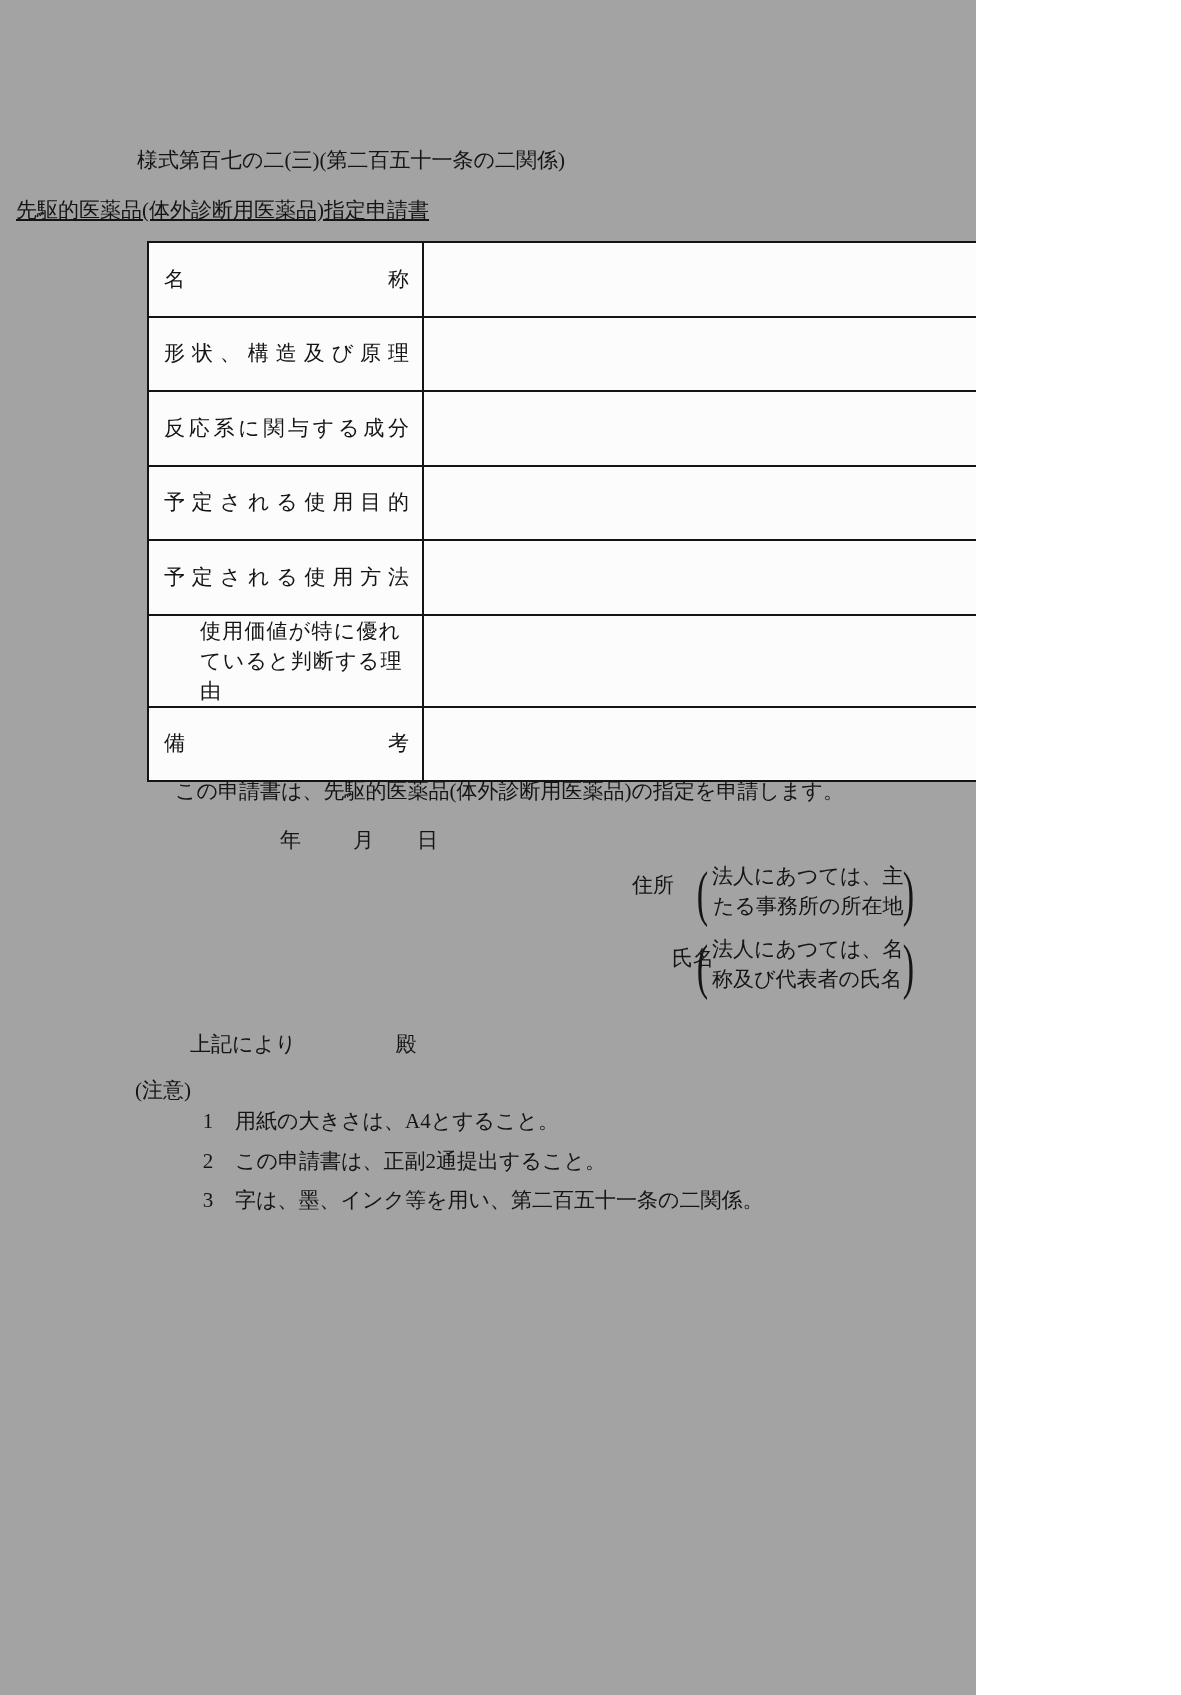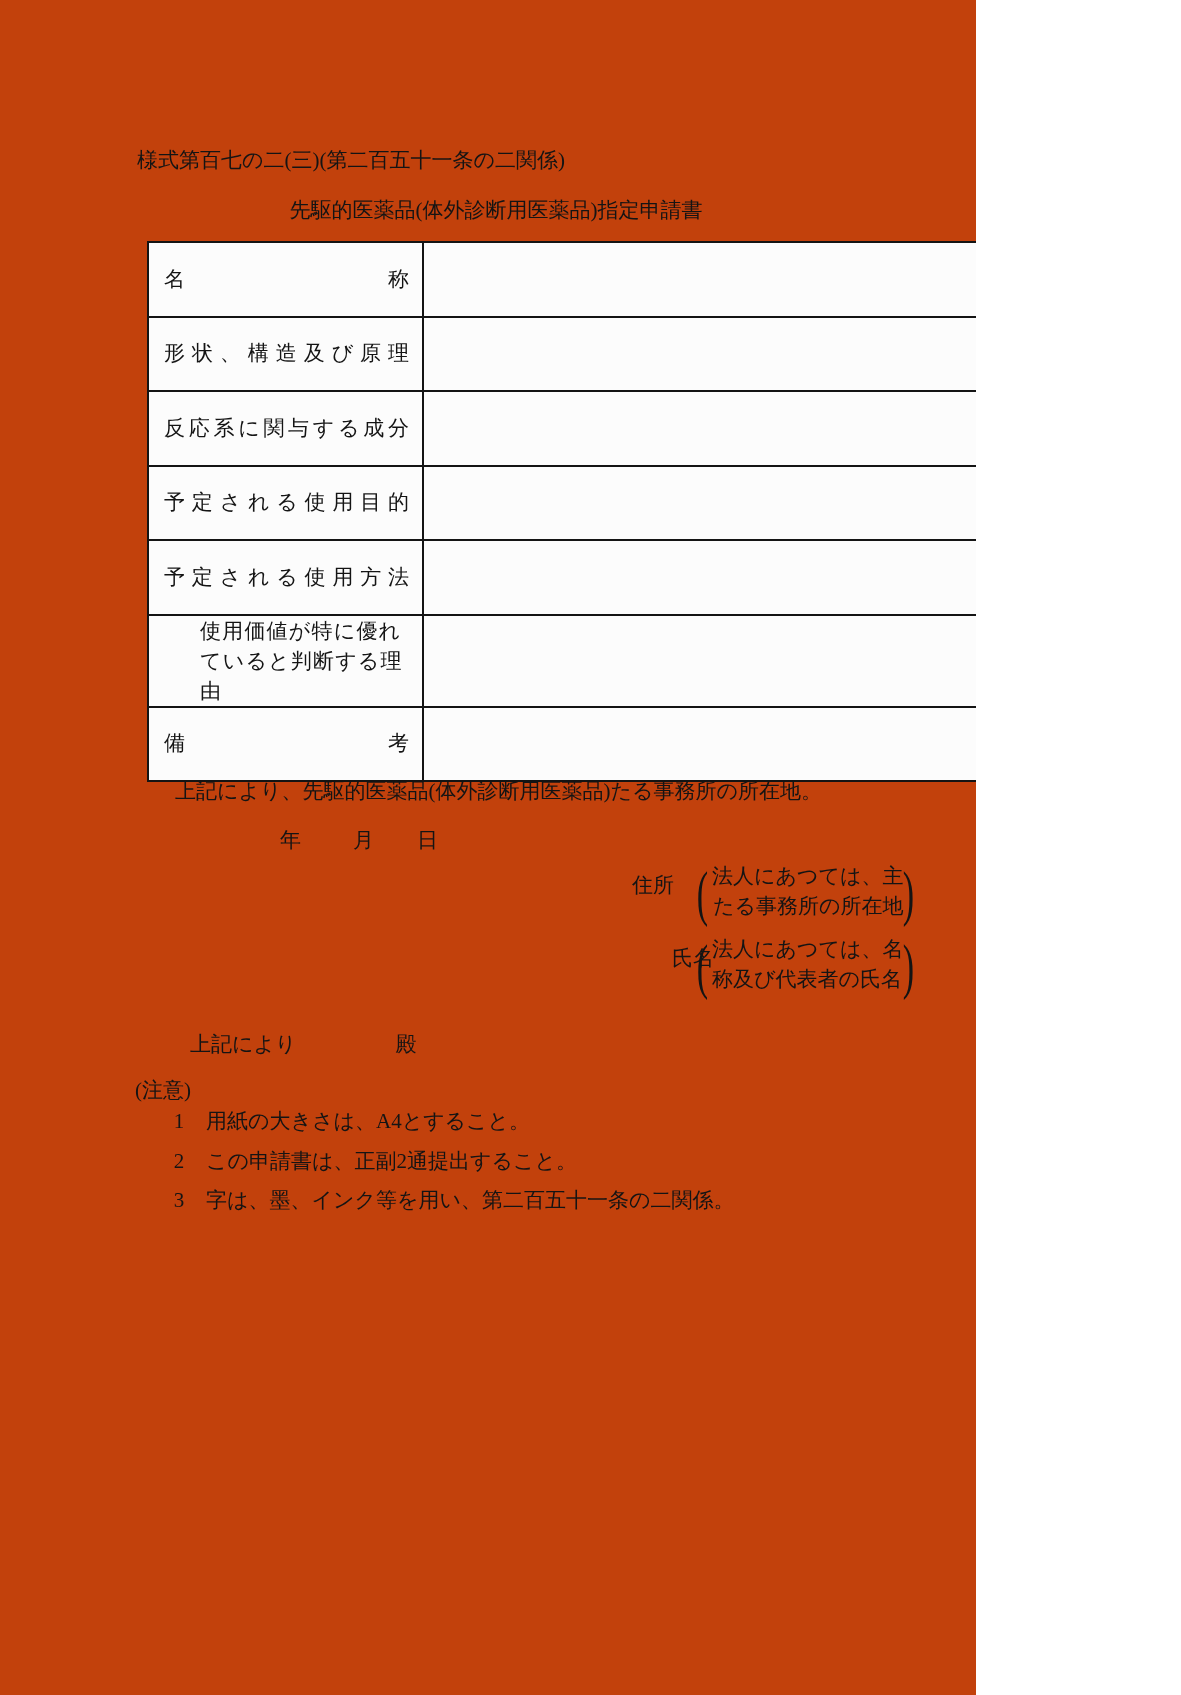--- a/index.html
+++ b/index.html
@@ -1,31 +1,31 @@
 <!DOCTYPE html>
 <html><head>
 <meta charset="utf-8">
 <style>
   * { margin: 0; padding: 0; box-sizing: border-box; }
   html, body { background: #ffffff; }
   .page {
     position: relative;
     width: 976px;
     height: 1695px;
-    background: #c2410c;
+    background: #a3a3a3;
     color: #141414;
     font-family: "Liberation Serif", "DejaVu Serif", serif;
     font-size: 21px;
     line-height: 1.3;
     overflow: hidden;
   }
   .abs { position: absolute; }
 
   .form-number { left: 137px; top: 147px; white-space: nowrap; }
-  .form-title  { left: 16px; right: 0; top: 197px; text-align: center; white-space: nowrap; }
+  .form-title  { left: 16px; right: 0; top: 197px; white-space: nowrap; text-decoration: underline; }
 
   .form-table {
     left: 147px; top: 241px;
     width: 886px;
     border-collapse: collapse;
     table-layout: fixed;
   }
   .col-label { width: 275px; }
   .form-table th, .form-table td {
     border: 2px solid #141414;
@@ -59,21 +59,21 @@
   }
   .addr-open  { left: 692px; top: 860px; }
   .addr-close { left: 898px; top: 860px; }
   .name-open  { left: 692px; top: 933px; }
   .name-close { left: 898px; top: 933px; }
 
   .minister-line { left: 190px; top: 1031px; white-space: nowrap; }
   .honorific { margin-left: 99px; }
 
   .notes-heading { left: 135px; top: 1077px; }
-  .note { white-space: nowrap; }
+  .note { white-space: nowrap; margin-left: 29px; }
   .note-1 { left: 172px; top: 1108px; }
   .note-2 { left: 172px; top: 1148px; }
   .note-3 { left: 172px; top: 1187px; }
   .note-num { display: inline-block; width: 14px; text-align: center; }
   .note-text { margin-left: 20px; }
 </style>
 </head>
 <body>
 
 <div class="page">
@@ -172,21 +172,21 @@
           <div class="justify-chars">
               <span>備</span>
               <span>考</span>
             </div>
         </th>
         <td></td>
       </tr>
     </tbody>
   </table>
 
-  <div class="abs statement">上記により、先駆的医薬品(体外診断用医薬品)たる事務所の所在地。</div>
+  <div class="abs statement">この申請書は、先駆的医薬品(体外診断用医薬品)の指定を申請します。</div>
 
   <div class="abs date-line">
     <span class="date-y">年</span><span class="date-m">月</span><span class="date-d">日</span>
   </div>
 
   <div class="abs addr-label">住所</div>
   <div class="abs addr-open big-paren">(</div>
   <div class="abs addr-note">
     <div>法人にあつては、主</div>
     <div>たる事務所の所在地</div>

